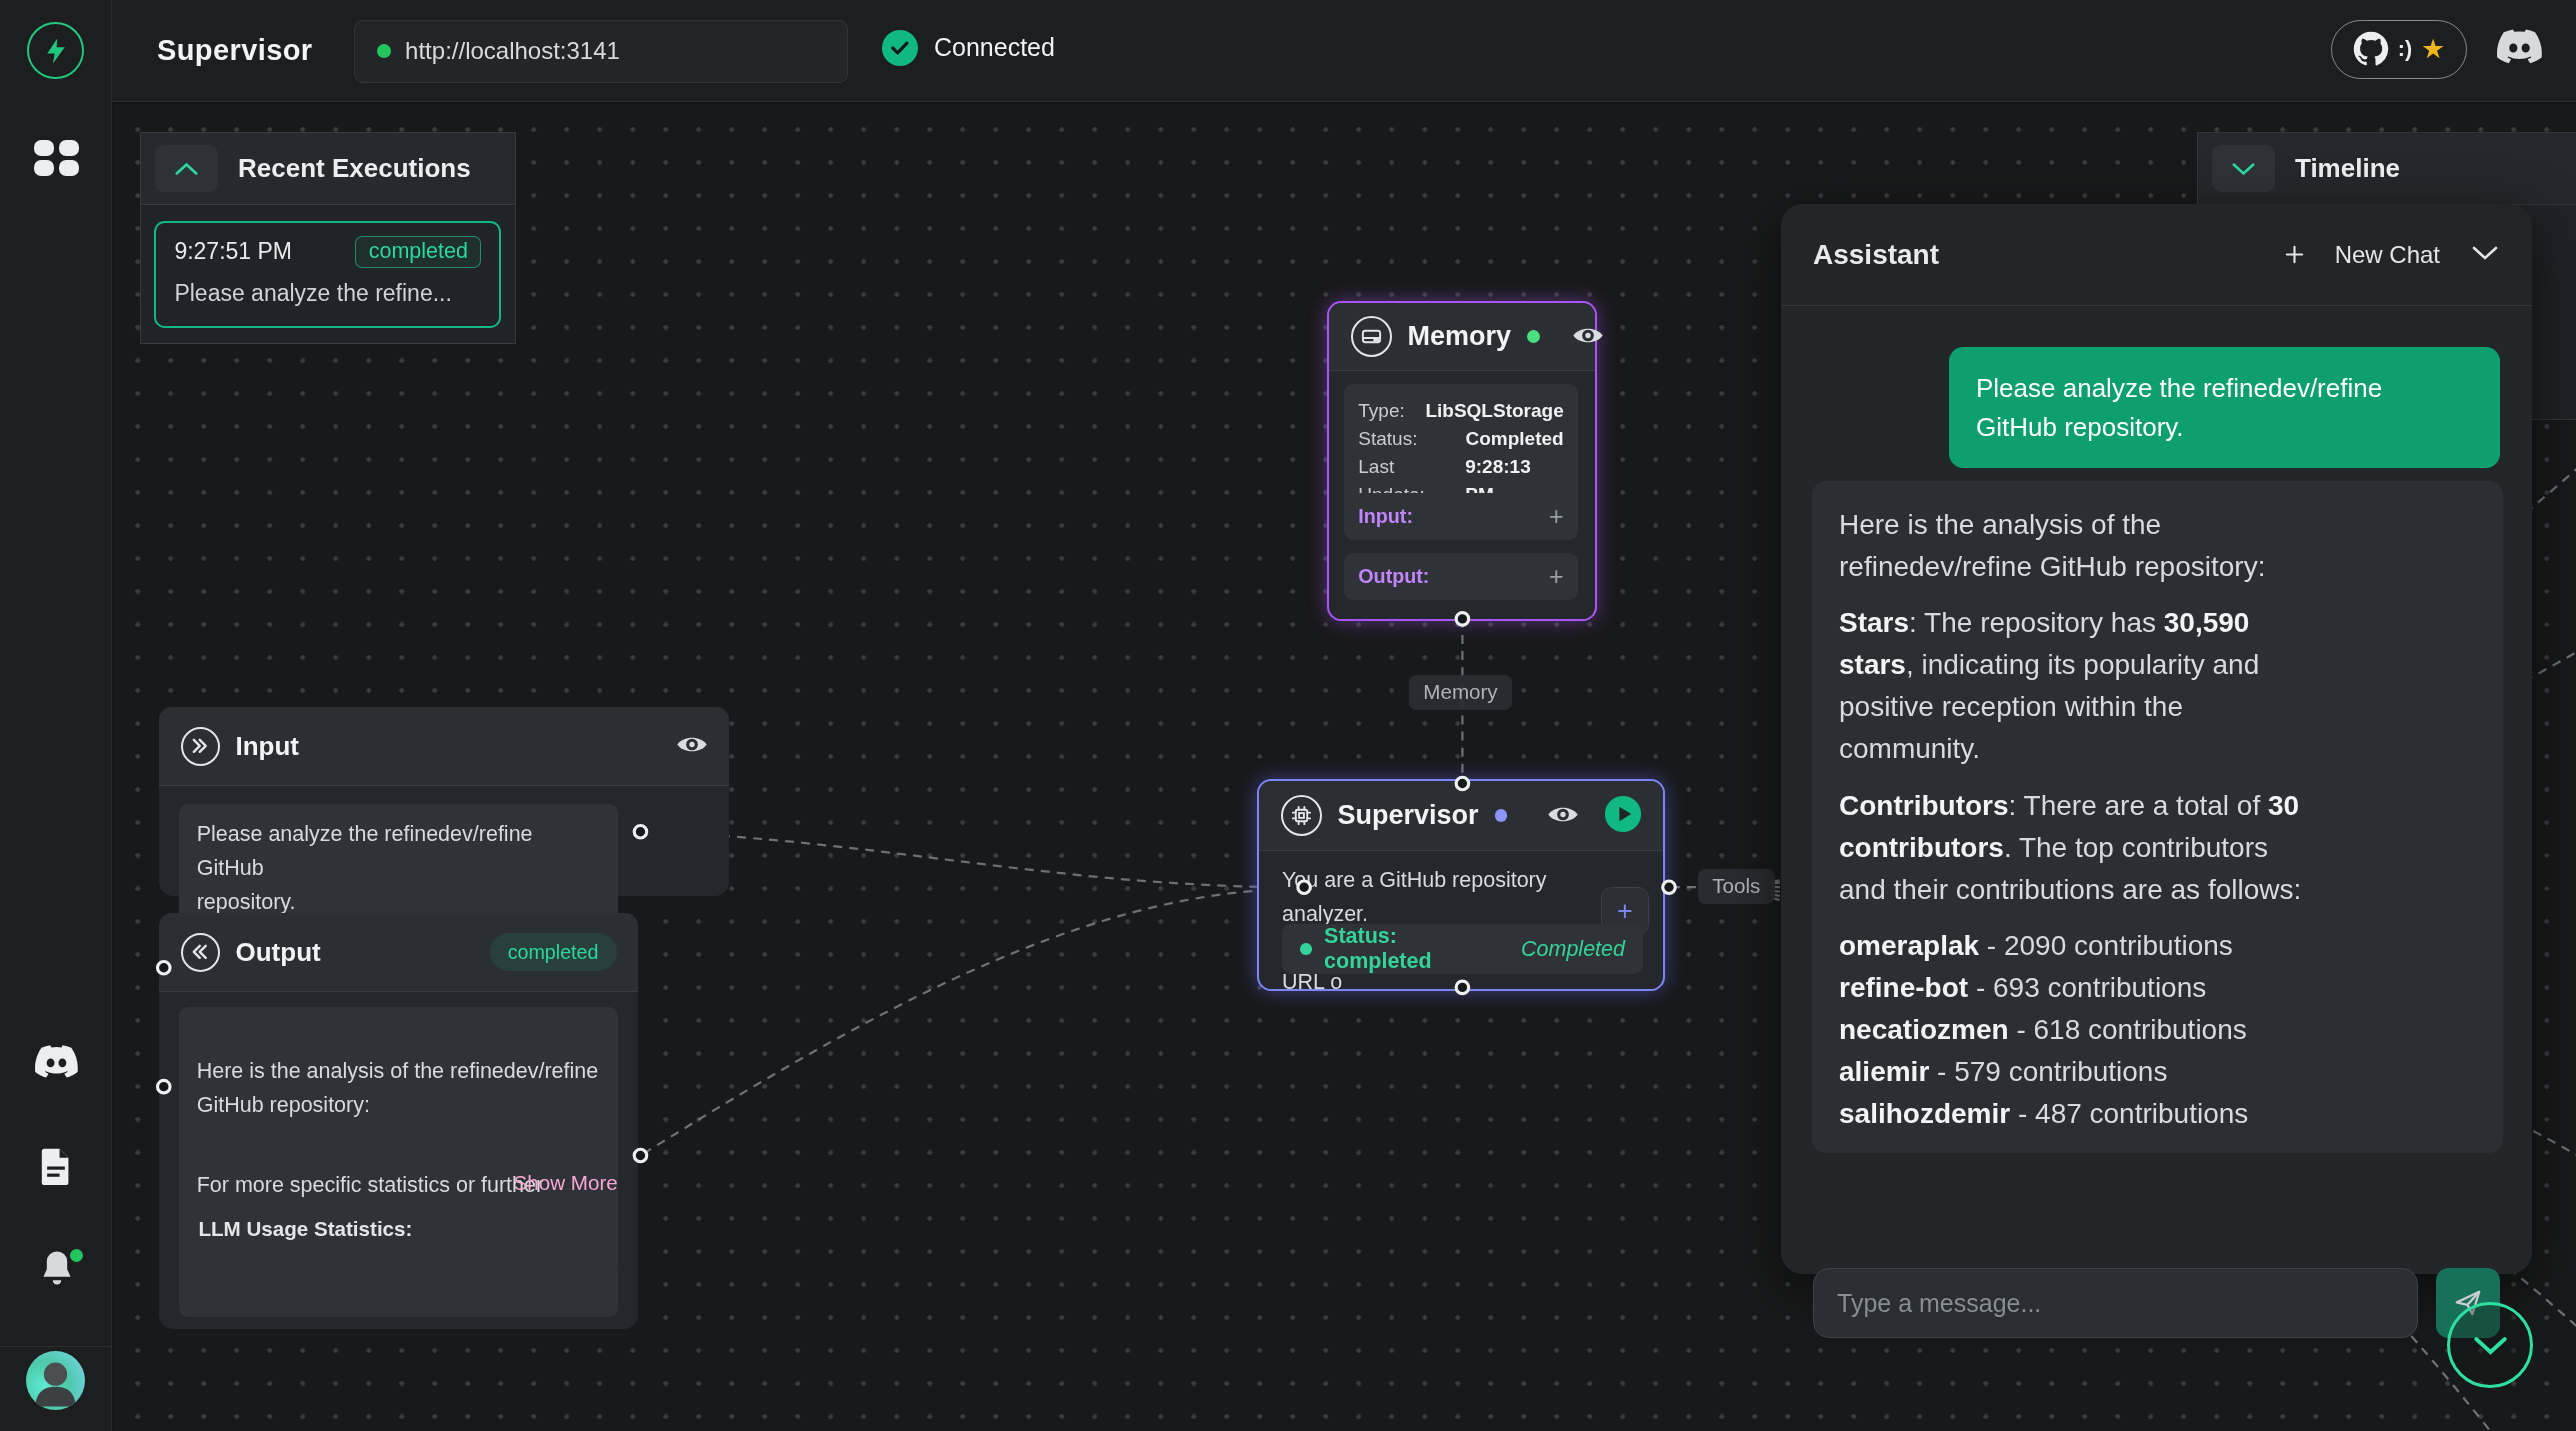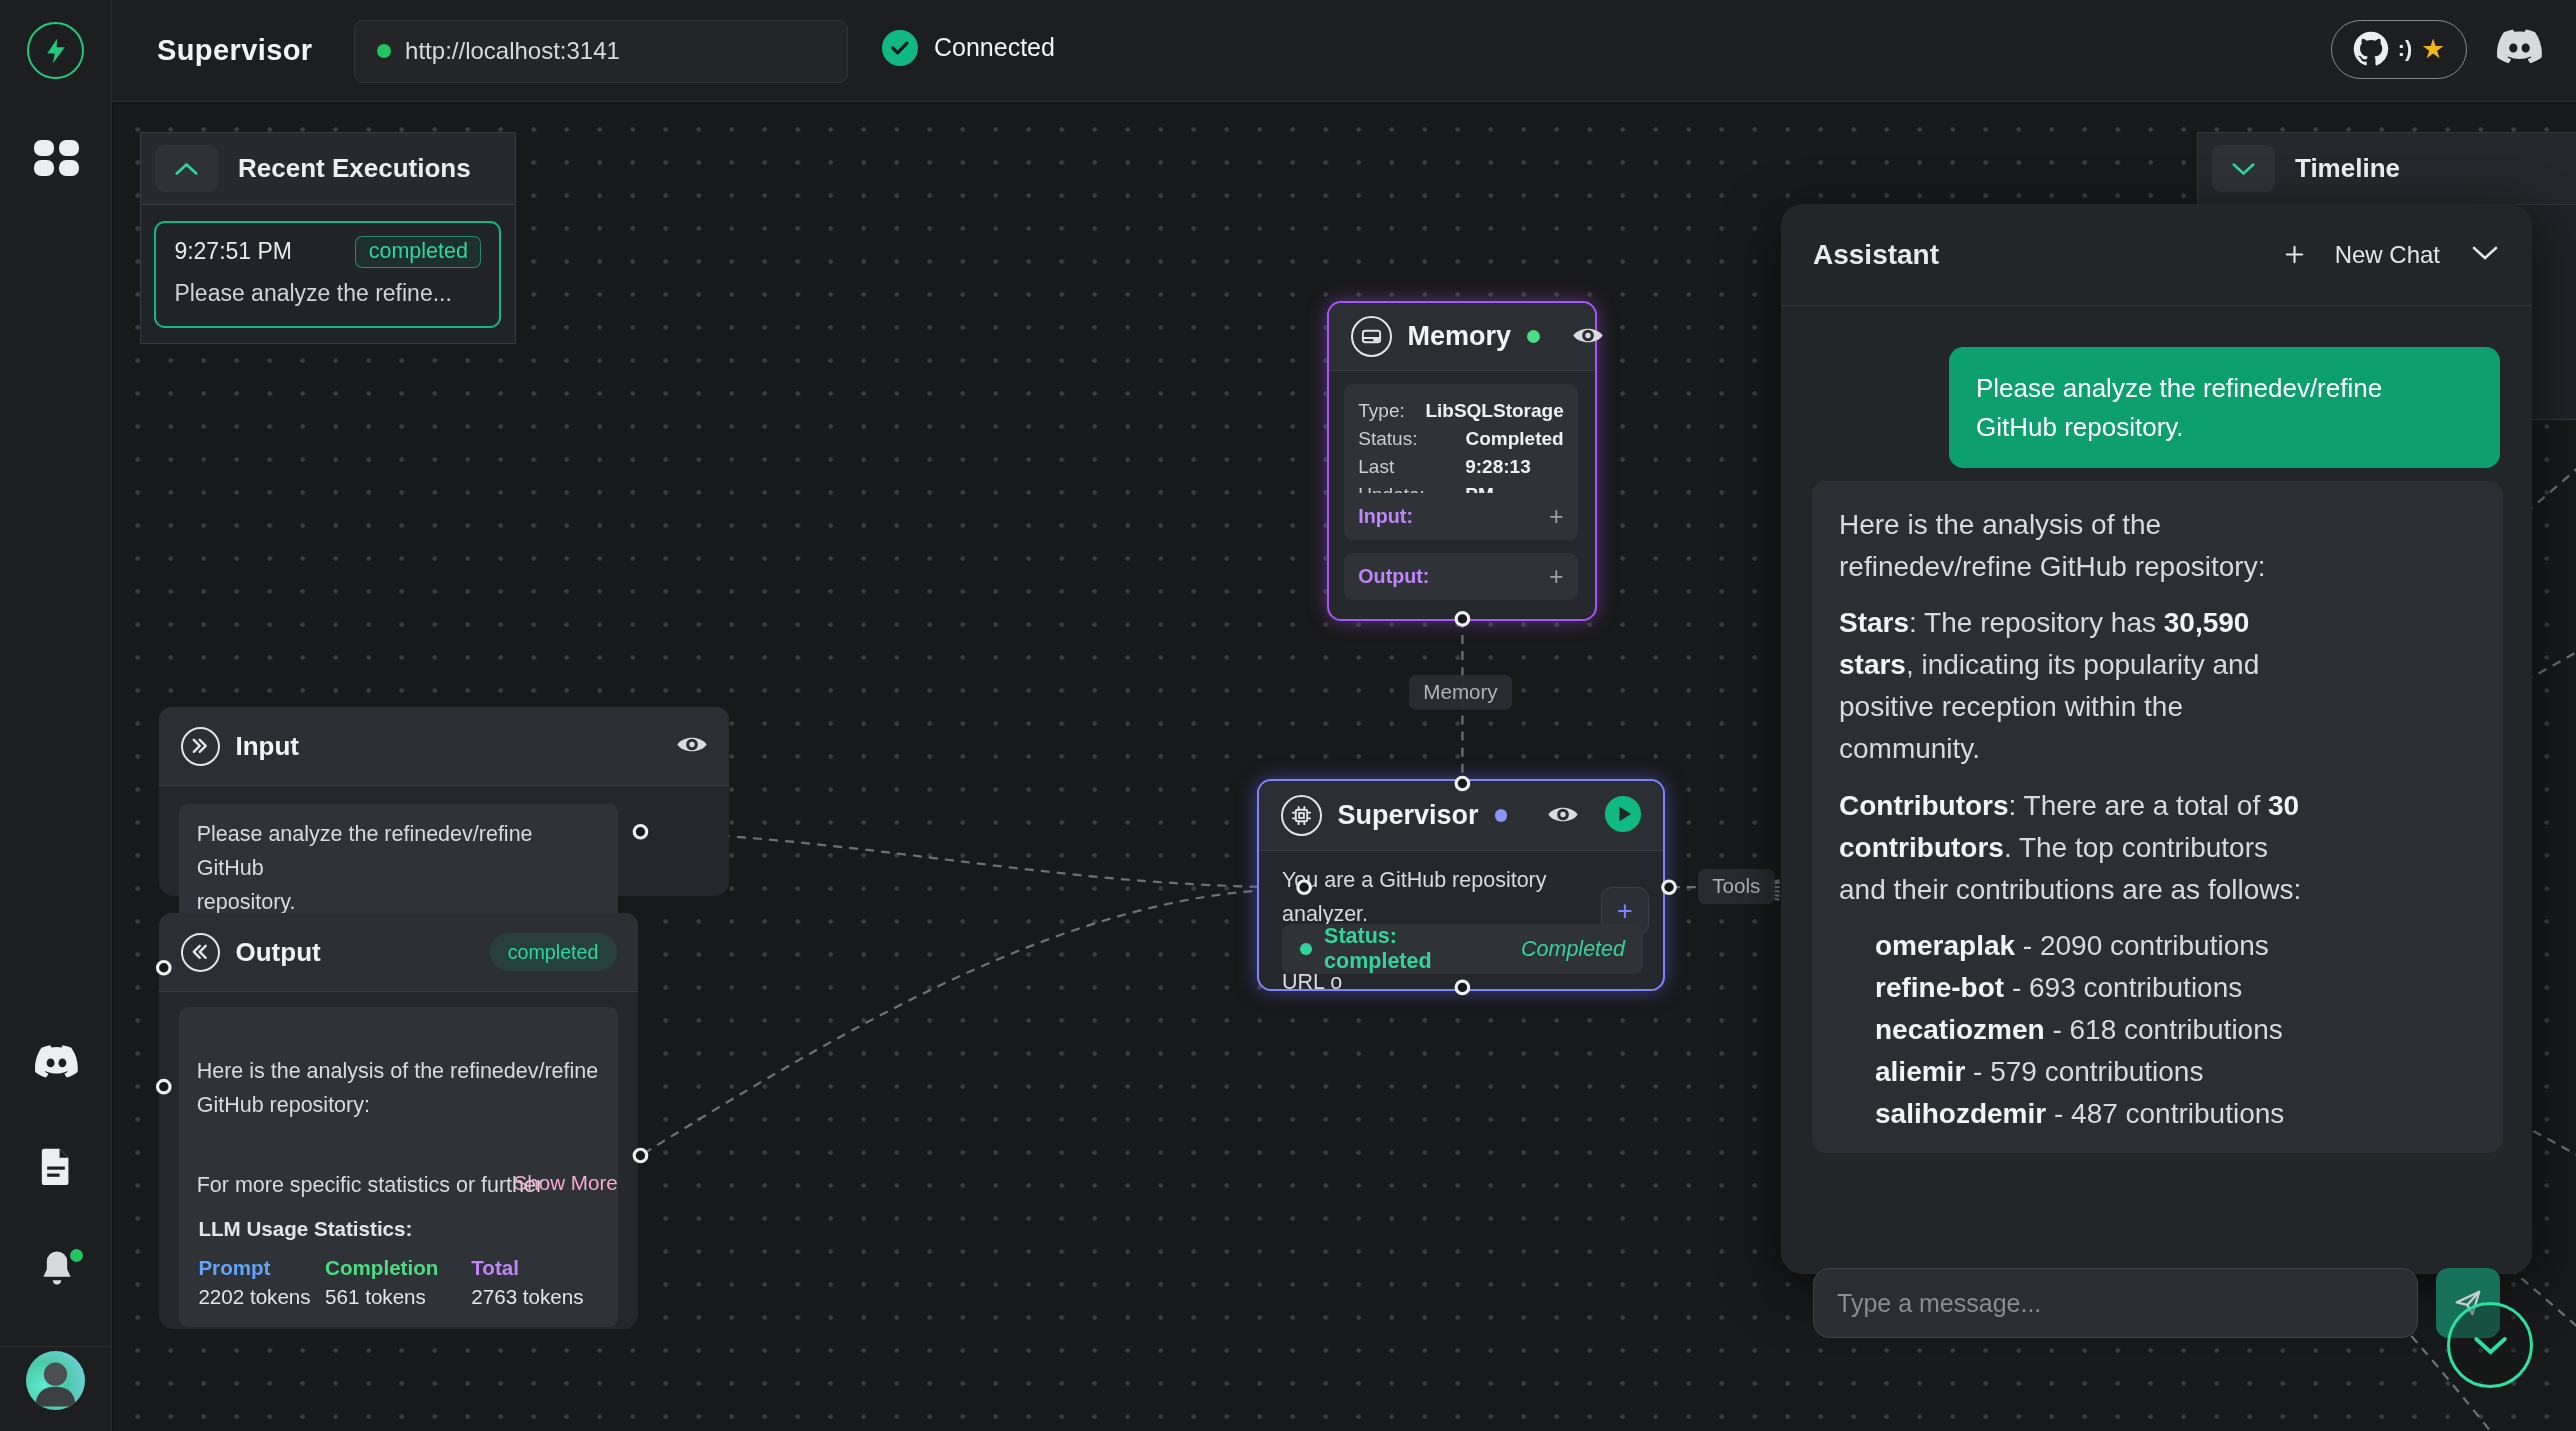--- a/index.html
+++ b/index.html
@@ -145,21 +145,21 @@
   #new-chat-btn { display:flex; align-items:center; gap:29px; color:#e3e5e8;
     font-size:24px; cursor:pointer; }
   #chat-chevron { margin-left:30px; cursor:pointer; }
   #chat-scroll { left:0; top:102px; width:751px; height:948px; overflow:hidden; }
   #msg-user { left:168px; top:41px; width:551px; background:#0e9f6e; border-radius:14.3px;
     padding:21.5px 27px; color:#ffffff; font-size:26px; line-height:39px; white-space:pre-line; }
   #msg-bot { left:31px; top:175px; width:691px; background:#2b2f33; border-radius:14.3px;
     padding:23px 27px 18px; color:#d8dadd; font-size:28px; line-height:42px; }
   #msg-bot .para { white-space:pre-line; margin-bottom:14.3px; }
   #msg-bot b { color:#f3f4f6; }
-  #msg-bot .contrib div { line-height:42px;margin-left:36px; }
+  #msg-bot .contrib div { line-height:42px; }
   #chat-inputbar { left:0; top:1050px; width:751px; height:98px; padding:0 32px;
     display:flex; gap:18px; align-items:center; }
   #chat-input { flex:1; height:70px; background:#2a2d31; border:1.3px solid #3f4348;
     border-radius:16px; color:#d8dadd; font-size:25px; padding:10px 23px; outline:none;
     font-family:"Liberation Sans", sans-serif; }
   #chat-input::placeholder { color:#878d93; }
   #send-btn { width:64px; height:70px; background:#17705a; border:none; border-radius:12.5px;
     display:flex; align-items:center; justify-content:center; cursor:pointer; }
 
   #scroll-down-btn { left:2447px; top:1302px; width:86px; height:86px; border-radius:50%;
@@ -302,34 +302,20 @@
   </div>
   <div id="output-text" class="abs inner-box">
     <div class="p1">Here is the analysis of the refinedev/refine
 GitHub repository:</div>
     <div class="p2">For more specific statistics or further analysis,
 please let me know!</div>
   </div>
   <div id="show-more" class="abs">Show More</div>
   <div id="llm-stats" class="abs inner-box">
     <div class="stats-title">LLM Usage Statistics:</div>
-    <div class="cols">
-      <div class="col">
-        <div class="cl c-blue">Prompt</div>
-        <div class="cv">2202 tokens</div>
-      </div>
-      <div class="col" style="width:165px;">
-        <div class="cl c-green">Completion</div>
-        <div class="cv">561 tokens</div>
-      </div>
-      <div class="col">
-        <div class="cl c-purple">Total</div>
-        <div class="cv">2763 tokens</div>
-      </div>
-    </div>
   </div>
 </div>
 
 <svg id="handles" class="abs" viewBox="0 0 2880 1600" width="2576" height="1431">
   <circle class="handle" cx="1635" cy="692" r="7"></circle>
     <circle class="handle" cx="1635" cy="876" r="7"></circle>
   <circle class="handle" cx="1635" cy="1104" r="7"></circle>
     <circle class="handle" cx="1458" cy="992" r="7"></circle>
   <circle class="handle" cx="1866" cy="992" r="7"></circle>
     <circle class="handle" cx="716" cy="930" r="7"></circle>

